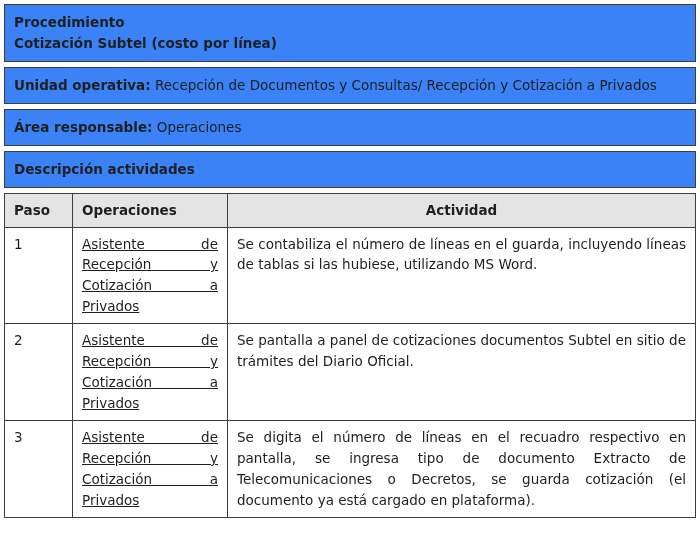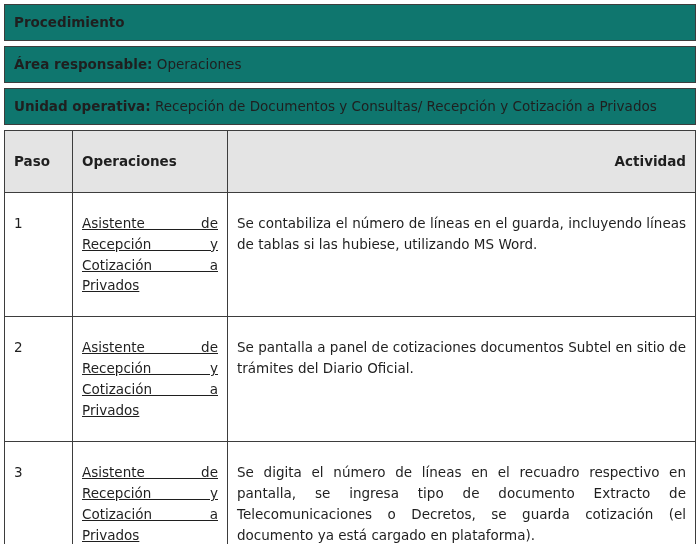--- a/index.html
+++ b/index.html
@@ -14,67 +14,71 @@
     width: 692px;
     margin: 4px auto 0 auto;
     display: flex;
     flex-direction: column;
     gap: 5px;
     font-size: 13.5px;
     line-height: 1.55;
   }
   .block {
     border: 1.5px solid #3d3d3d;
-    background: #0f766e;
+    background: #3b82f6;
     padding: 7px 9px;
   }
   .bold { font-weight: bold; }
   .label { font-weight: bold; }
   table.activities {
     border-collapse: collapse;
     width: 100%;
     table-layout: fixed;
   }
   table.activities th, table.activities td {
     border: 1.5px solid #3d3d3d;
-    padding: 20px 9px;
+    padding: 6px 9px;
     vertical-align: top;
     font-size: 13.5px;
   }
   table.activities th {
     background: #e4e4e4;
     font-weight: bold;
     text-align: left;
   }
-  table.activities th.center { text-align: right; }
+  table.activities th.center { text-align: center; }
   col.paso-col { width: 68px; }
   col.resp-col { width: 155px; }
   td.responsable { text-align: justify; text-decoration: underline; }
   td.actividad { text-align: justify; }
   td.paso { text-align: left; }
 </style>
 </head>
 <body>
 
 <div class="doc">
 
   <div class="block">
     <div class="bold">Procedimiento</div>
+    <div class="bold">Cotización Subtel (costo por línea)</div>
+  </div>
+
+  <div class="block">
+    <span class="label">Unidad operativa:</span>
+    <span>Recepción de Documentos y Consultas/ Recepción y Cotización a Privados</span>
   </div>
 
   <div class="block">
     <span class="label">Área responsable:</span>
     <span>Operaciones</span>
   </div>
 
   <div class="block">
-    <span class="label">Unidad operativa:</span>
-    <span>Recepción de Documentos y Consultas/ Recepción y Cotización a Privados</span>
+    <span class="bold">Descripción actividades</span>
   </div>
-
 
   <table class="activities">
     <colgroup>
       <col class="paso-col">
       <col class="resp-col">
       <col>
     </colgroup>
     <thead>
       <tr>
         <th>Paso</th>

